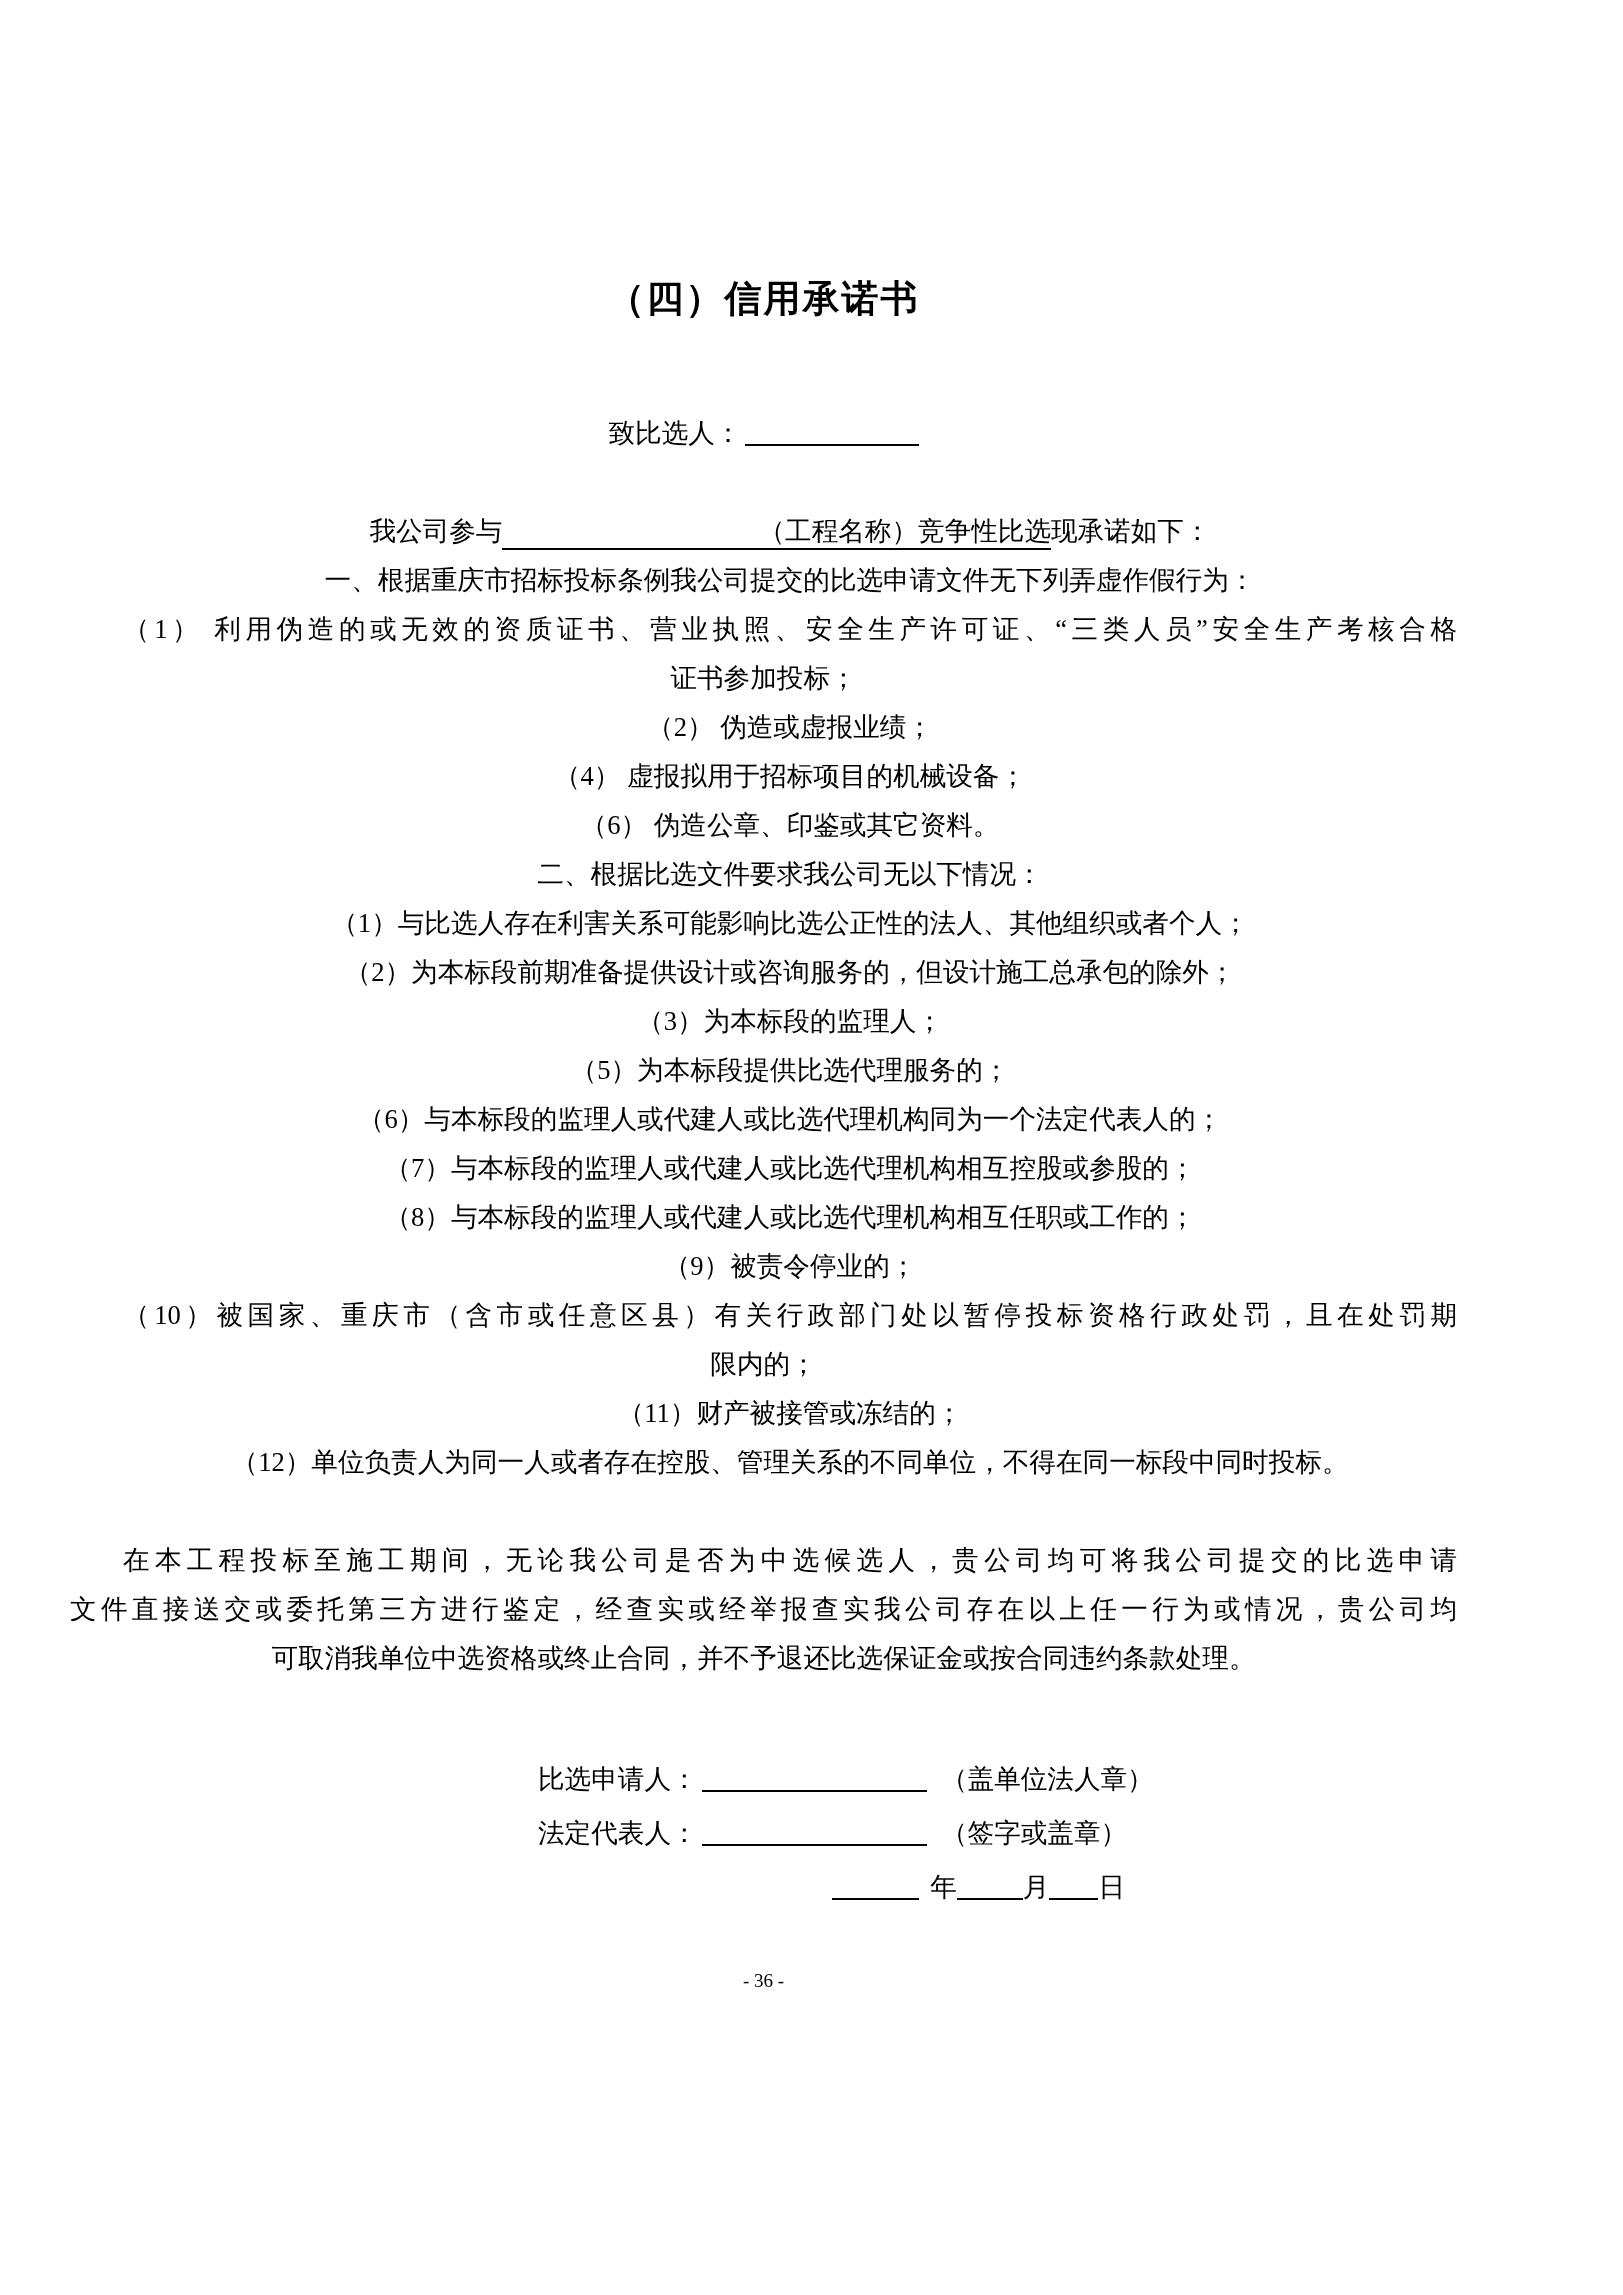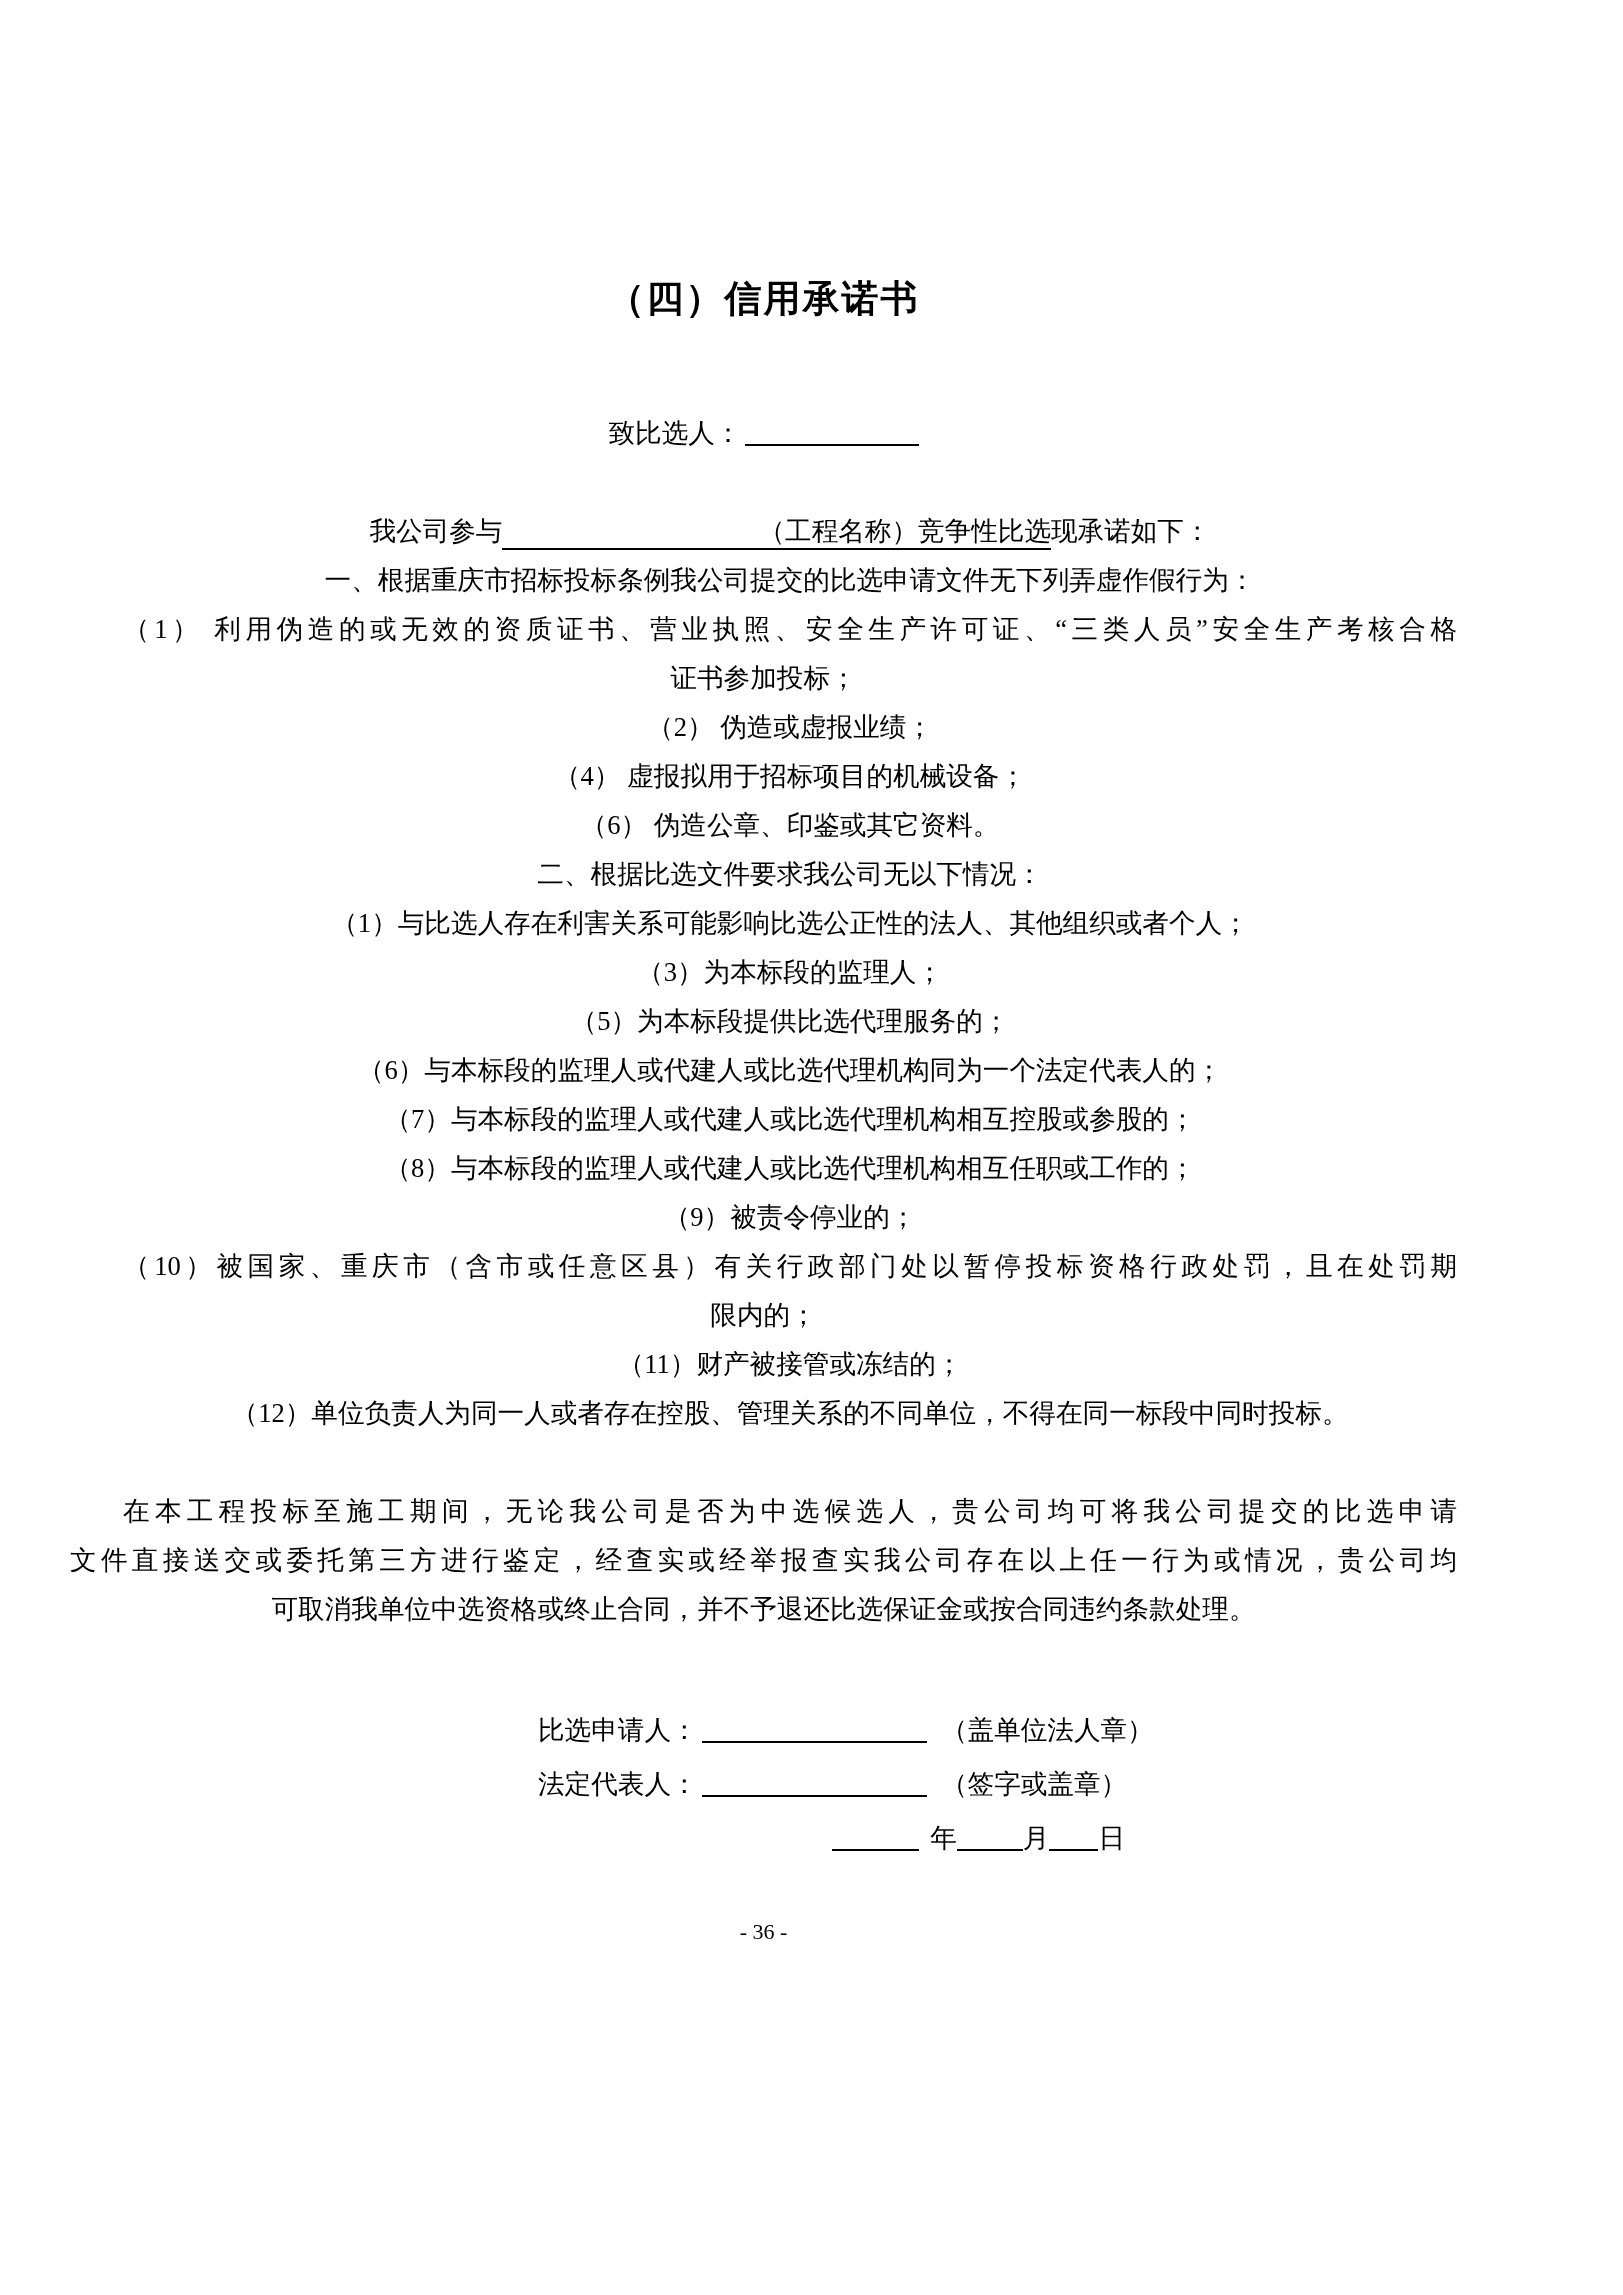--- a/index.html
+++ b/index.html
@@ -49,21 +49,21 @@
   .sig-row { line-height: 54px; white-space: nowrap; }
   .sig-blank { width: 225px; margin: 0 14.3px 0 4.1px; }
   .date-row { margin-left: 294px; }
   .date-blank-year { width: 87px; margin-right: 11.2px; }
   .date-blank-month { width: 66px; }
   .date-blank-day { width: 49px; }
 
   .page-footer {
     margin-top: 51px;
     text-align: center;
-    font-size: 22px;
+    font-size: 19px;
     line-height: 31px;
   }
 </style>
 </head>
 <body>
 
 <div class="page">
   <div class="content">
 
     <div class="doc-title">（四）信用承诺书</div>
@@ -78,20 +78,21 @@
 
     <div class="line indent">一、根据重庆市招标投标条例我公司提交的比选申请文件无下列弄虚作假行为：</div>
     <div class="line indent stretch">（1） 利用伪造的或无效的资质证书、营业执照、安全生产许可证、“三类人员”安全生产考核合格</div>
     <div class="line">证书参加投标；</div>
     <div class="line indent">（2） 伪造或虚报业绩；</div>
     <div class="line indent">（4） 虚报拟用于招标项目的机械设备；</div>
     <div class="line indent">（6） 伪造公章、印鉴或其它资料。</div>
 
     <div class="line indent">二、根据比选文件要求我公司无以下情况：</div>
     <div class="line indent">（1）与比选人存在利害关系可能影响比选公正性的法人、其他组织或者个人；</div>
+    <div class="line indent">（2）为本标段前期准备提供设计或咨询服务的，但设计施工总承包的除外；</div>
     <div class="line indent">（3）为本标段的监理人；</div>
     <div class="line indent">（5）为本标段提供比选代理服务的；</div>
     <div class="line indent">（6）与本标段的监理人或代建人或比选代理机构同为一个法定代表人的；</div>
     <div class="line indent">（7）与本标段的监理人或代建人或比选代理机构相互控股或参股的；</div>
     <div class="line indent">（8）与本标段的监理人或代建人或比选代理机构相互任职或工作的；</div>
     <div class="line indent">（9）被责令停业的；</div>
     <div class="line indent stretch">（10）被国家、重庆市（含市或任意区县）有关行政部门处以暂停投标资格行政处罚，且在处罚期</div>
     <div class="line">限内的；</div>
     <div class="line indent">（11）财产被接管或冻结的；</div>
     <div class="line indent">（12）单位负责人为同一人或者存在控股、管理关系的不同单位，不得在同一标段中同时投标。</div>

